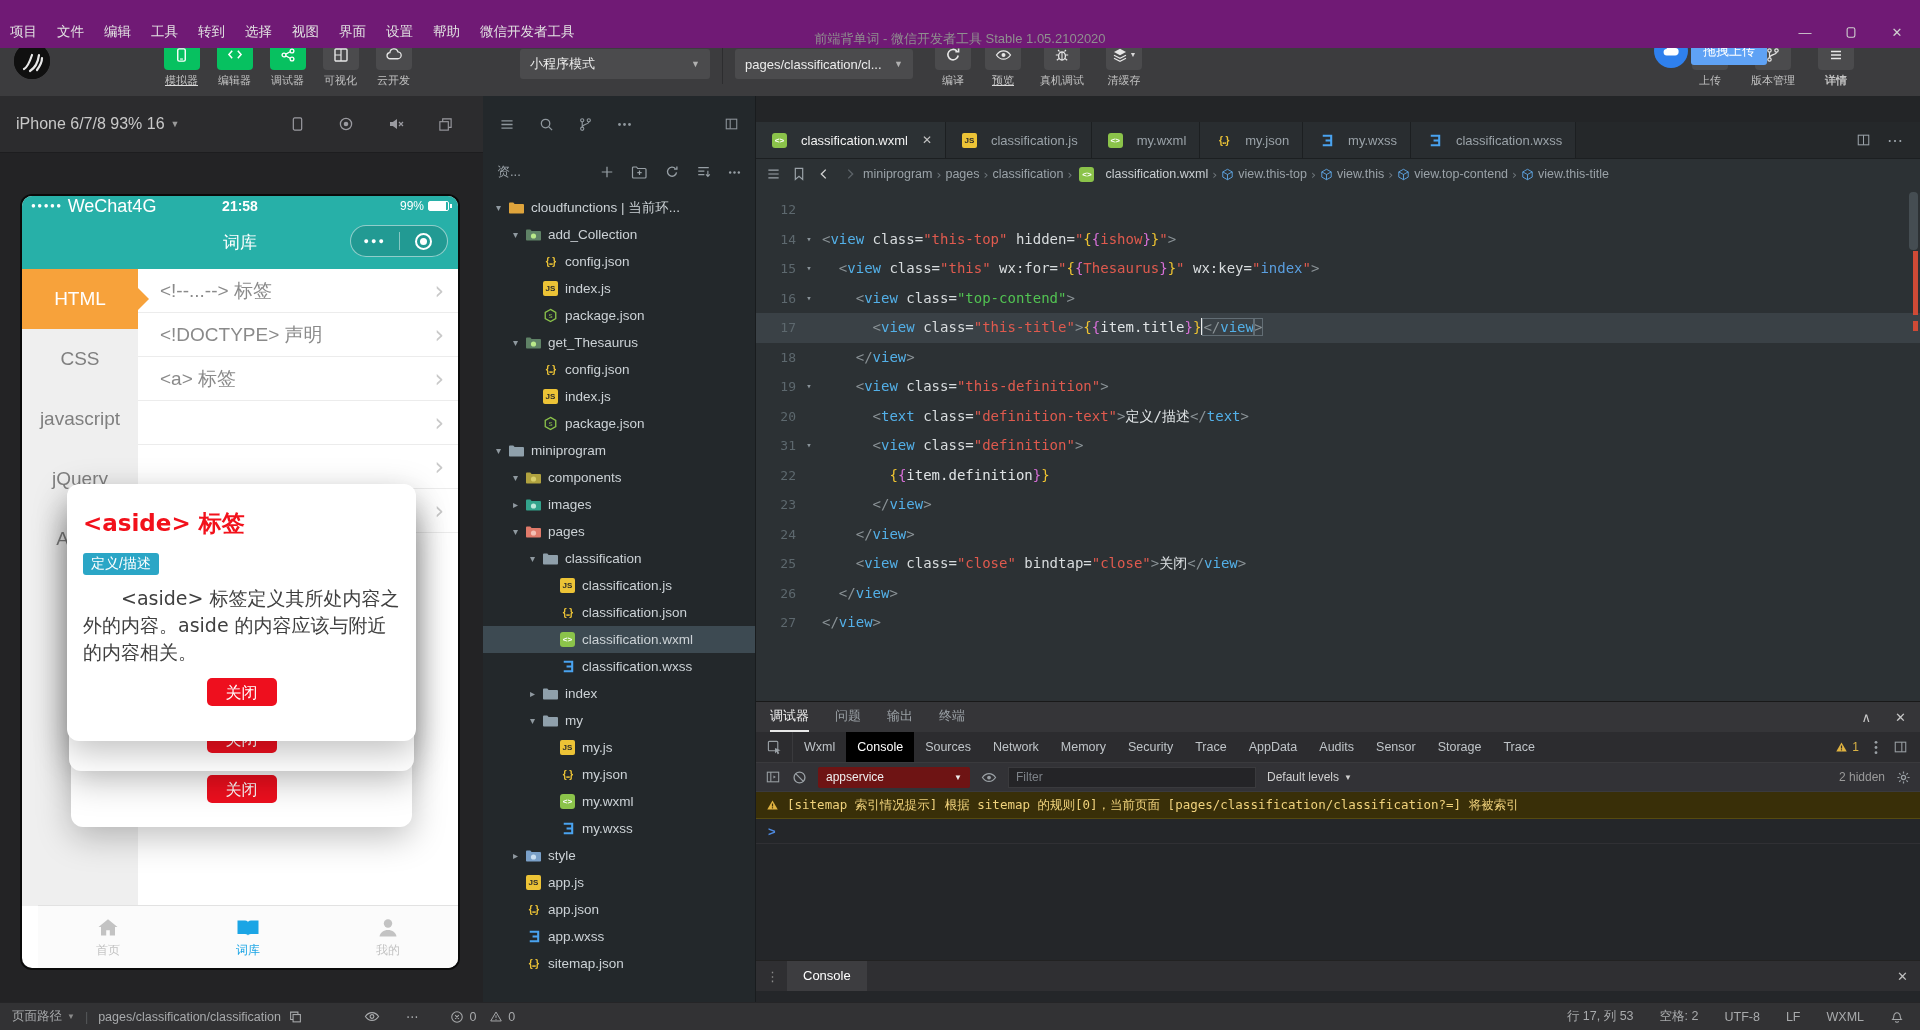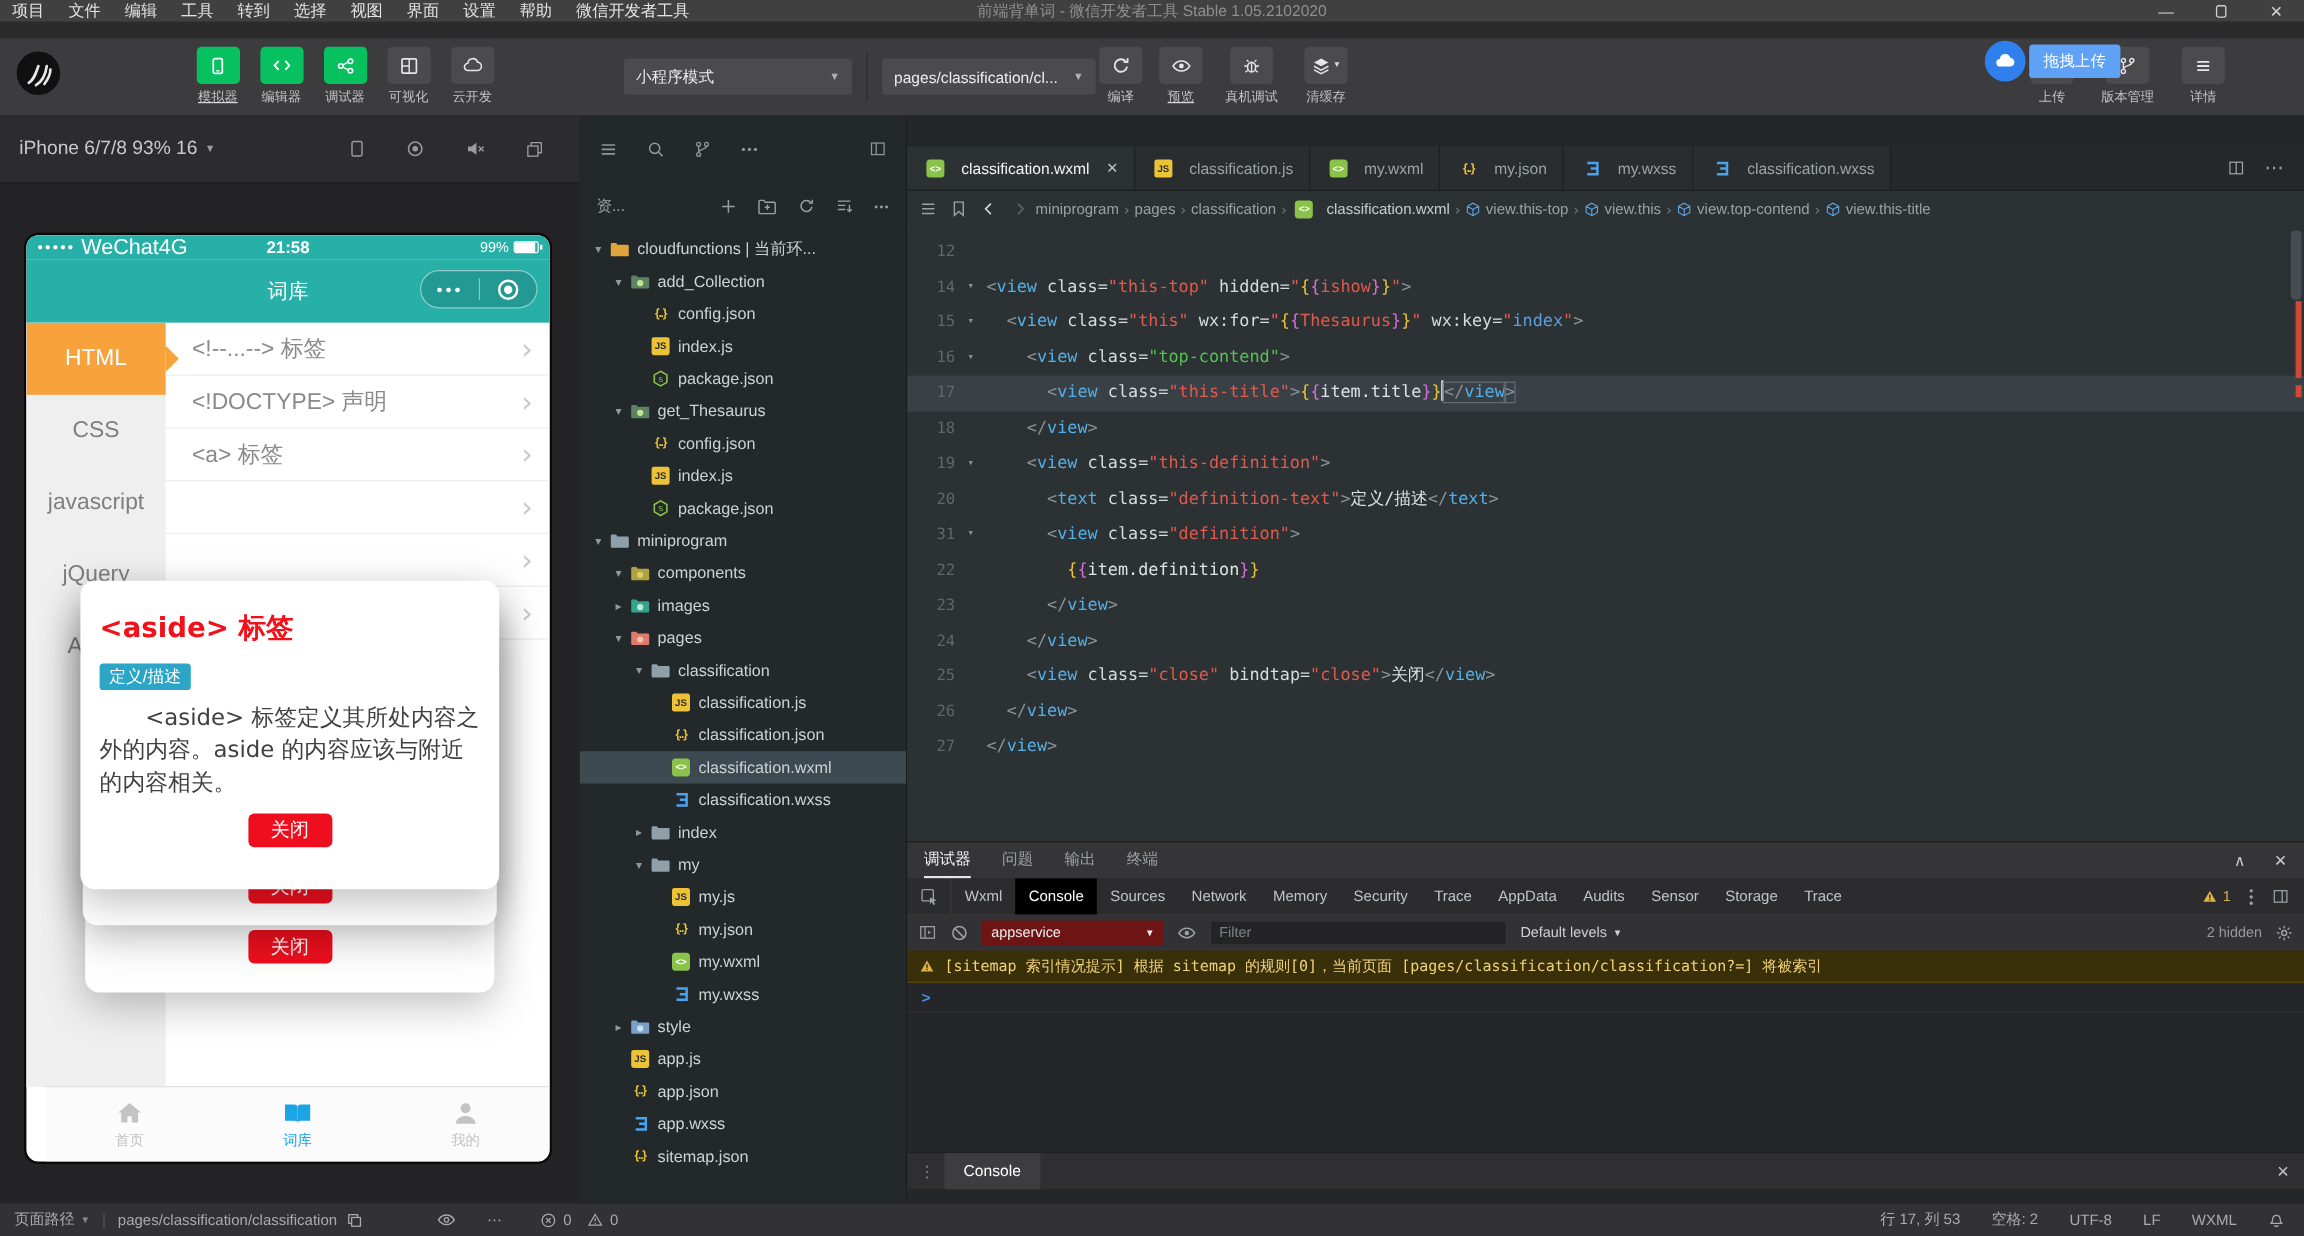--- a/index.html
+++ b/index.html
@@ -1,21 +1,21 @@
 <!DOCTYPE html>
 <html><head>
 <meta charset="utf-8">
 <style>
   html,body{margin:0;padding:0;background:#0d0d0d}
   .window{position:relative;width:1920px;height:1030px;overflow:hidden;background:#2b2b2b;
           font-family:"Liberation Sans",sans-serif;color:#ddd;-webkit-font-smoothing:antialiased}
   .icon svg{display:block}
 
   
-  .menubar{position:absolute;top:0;left:0;right:0;height:18px;background:#404040;display:flex;align-items:center;z-index:30}
+  .menubar{position:absolute;top:0;left:0;right:0;height:48px;background:#701a75;display:flex;align-items:flex-end;z-index:30}
   .menu-item{padding:0 10px;font-size:13.5px;color:#e2e2e2;line-height:32px;cursor:default;white-space:nowrap}
   .win-title{position:absolute;left:50%;transform:translateX(-50%);color:#8f8f8f;font-size:13px;white-space:nowrap}
   .win-controls{margin-left:auto;display:flex}
   .win-btn{width:46px;height:32px;display:flex;align-items:center;justify-content:center;color:#cfcfcf;font-size:13px}
 
   
   .toolbar{position:absolute;top:32px;left:0;right:0;height:64px;background:#3c3c3e;z-index:20}
   .logo{position:absolute;left:14px;top:11px;width:36px;height:36px;border-radius:50%;overflow:hidden;background:#101010}
   .hgroup{position:absolute;top:7px;display:flex}
   .tool-btn{text-align:center}
@@ -247,21 +247,21 @@
       </div>
     <div class="dd" style="left:520px;width:190px">
       <span>小程序模式</span>
         <span class="caret">▼</span>
     </div>
     <div class="tb-sep"></div>
     <div class="dd" style="left:735px;width:178px">
       <span>pages/classification/cl...</span>
         <span class="caret">▼</span>
     </div>
-    <div class="hgroup" style="left:910px" id="actionButtons">
+    <div class="hgroup" style="left:929px" id="actionButtons">
         <div class="tool-btn" style="width: 48px;">
           <div class="tbox">
             <svg width="16" height="16" viewBox="0 0 16 16">
               <path d="M13.2 8.5a5.2 5.2 0 1 1-1.3-4.4" fill="none" stroke="currentColor" stroke-width="1.6"></path>
               <path d="M13.6 1.6v3.2h-3.2" fill="none" stroke="currentColor" stroke-width="1.6"></path>
             </svg>
           </div>
           <div class="tlabel">编译</div>
         </div>
         <div class="tool-btn" style="width: 52px; text-decoration: underline;">
@@ -307,21 +307,21 @@
           <div class="tbox">
             <svg width="16" height="16" viewBox="0 0 16 16">
               <circle cx="4.5" cy="3.5" r="1.7" fill="none" stroke="currentColor" stroke-width="1.2"></circle>
               <circle cx="11.5" cy="3.5" r="1.7" fill="none" stroke="currentColor" stroke-width="1.2"></circle>
               <circle cx="4.5" cy="12.5" r="1.7" fill="none" stroke="currentColor" stroke-width="1.2"></circle>
               <path d="M4.5 5.2v5.6M11.5 5.2c0 2.8-7 2.2-7 5.6" fill="none" stroke="currentColor" stroke-width="1.2"></path>
             </svg>
           </div>
           <div class="tlabel">版本管理</div>
         </div>
-        <div class="tool-btn" style="width: 52px;">
+        <div class="tool-btn" style="width: 52px; font-weight: bold;">
           <div class="tbox">
             <svg width="16" height="16" viewBox="0 0 16 16">
               <path d="M3 4.5h10M3 8h10M3 11.5h10" stroke="currentColor" stroke-width="1.5"></path>
             </svg>
           </div>
           <div class="tlabel">详情</div>
         </div>
       </div>
     <div class="drag-tip">
       <span class="drag-cloud">

